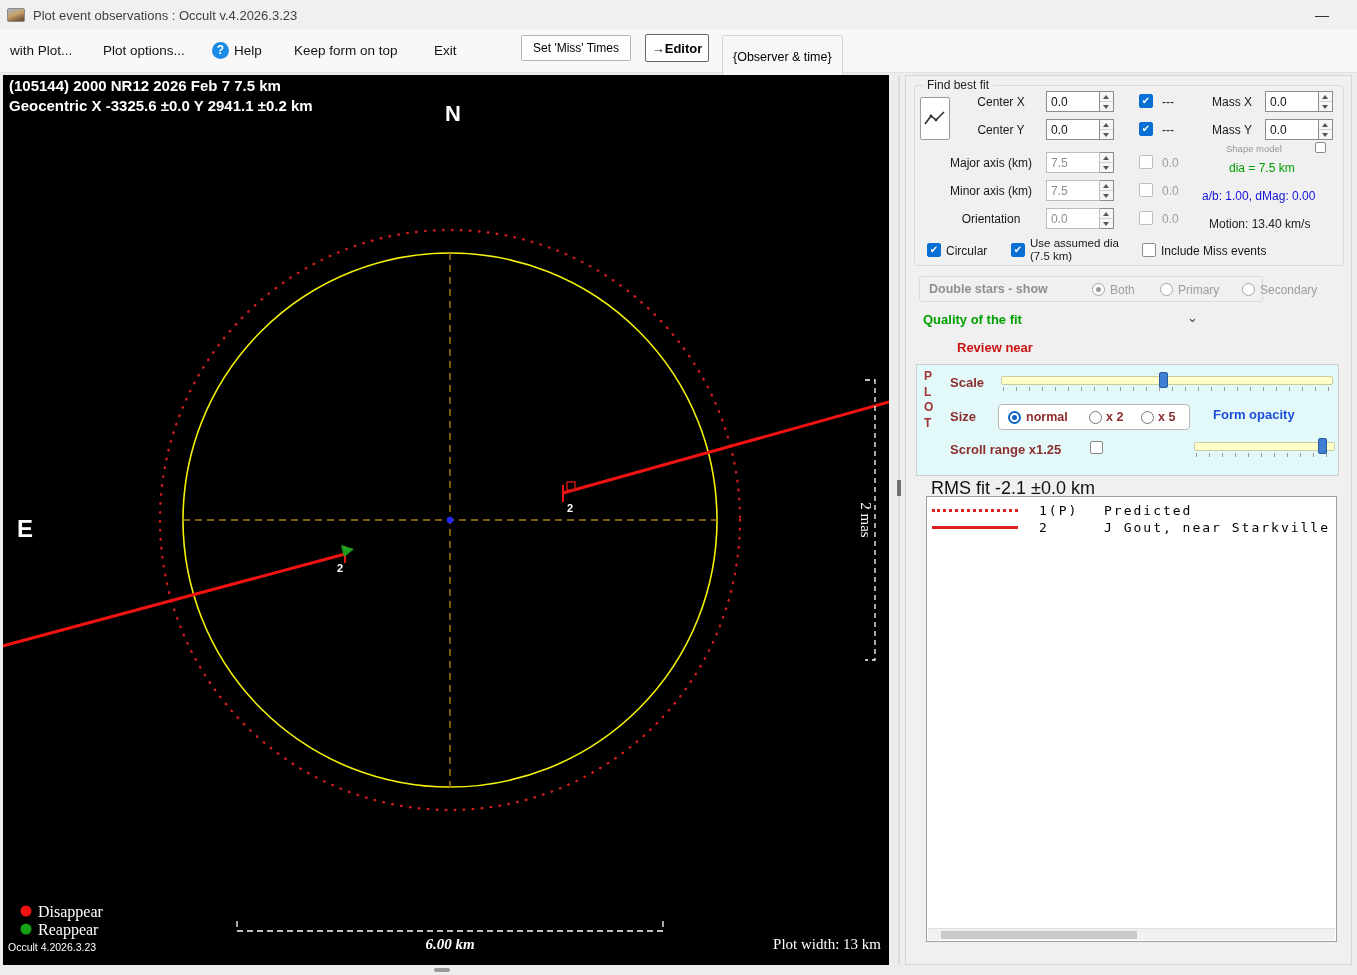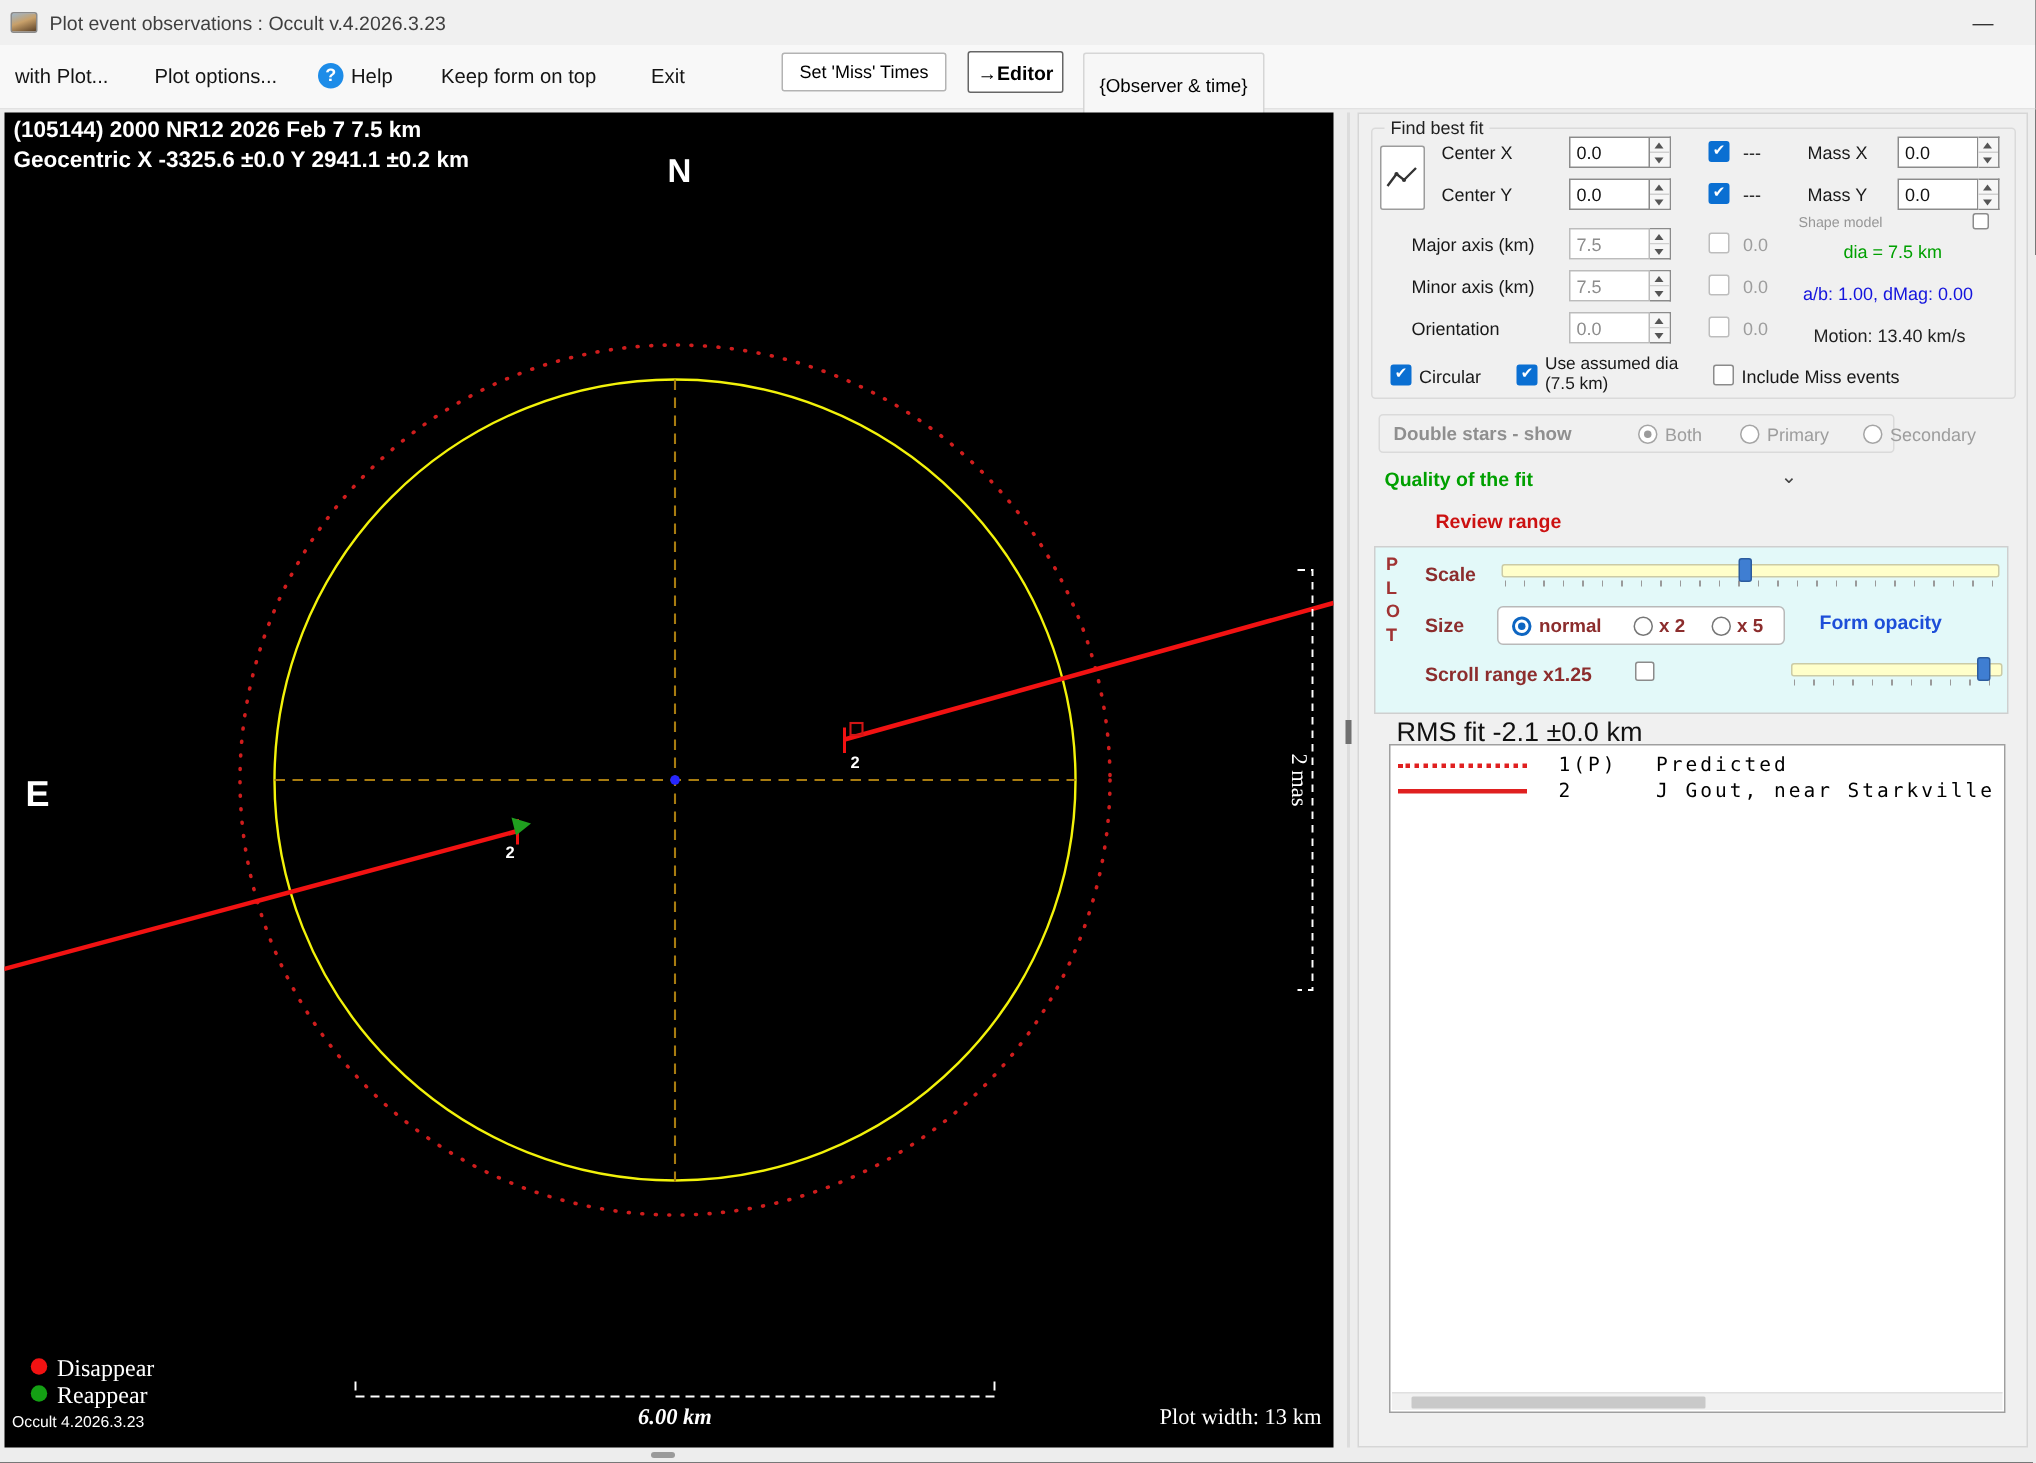--- a/index.html
+++ b/index.html
@@ -20,21 +20,21 @@
 .svg-sans{font-family:"Liberation Sans",sans-serif}
 .svg-serif{font-family:"Liberation Serif",serif}
 #splitter{position:absolute;left:898px;top:75px;width:2px;height:890px;background:#dcdcdc}
 #splitter-grip{position:absolute;left:897px;top:480px;width:4px;height:16px;background:#707070}
 #resize-grip{position:absolute;left:434px;top:968px;width:16px;height:4px;background:#9a9a9a;border-radius:2px}
 
 #right-panel{position:absolute;left:905px;top:75px;width:447px;height:890px;background:#f0f0f0;border:1px solid #d6d6d6}
 .groupbox{position:absolute;border:1px solid #dadada;border-radius:3px}
 .group-title{position:absolute;top:-8px;left:8px;background:#f0f0f0;padding:0 4px;font-size:12px;color:#222;white-space:nowrap}
 .lbl{position:absolute;font-size:12px;color:#181818;white-space:nowrap}
-.r{text-align:left}
+.r{text-align:center}
 .num{position:absolute;width:54px;height:21px;border:1px solid #8b8b8b;background:#fff;font:12px "Liberation Sans",sans-serif;padding:1px 4px;color:#111}
 .num.dis{border-color:#bcbcbc;color:#8d8d8d}
 .spin{position:absolute;width:14px;height:21px;border:1px solid #8b8b8b;border-left:none;background:#f2f2f2;display:flex;flex-direction:column}
 .spin>span{flex:1;position:relative;border-bottom:1px solid #cfcfcf;background:#f6f6f6}
 .spin>span:last-child{border-bottom:none}
 .spin>span::after{content:"";position:absolute;left:3px;border-left:3px solid transparent;border-right:3px solid transparent}
 .spin>span.up::after{top:3px;border-bottom:4px solid #555}
 .spin>span.dn::after{top:3px;border-top:4px solid #555}
 .cb{position:absolute;width:14px;height:14px;border:1px solid #8b8b8b;border-radius:2px;background:#fff;font-size:10px;line-height:12px;text-align:center;color:#fff}
 .cb.checked{background:#0a6fd2;border-color:#0a6fd2}
@@ -223,21 +223,21 @@
     <span class="lbl grey-text" style="left:190px;top:6px">Both</span>
     <span class="radio grey" style="left:240px;top:6px"></span>
     <span class="lbl grey-text" style="left:258px;top:6px">Primary</span>
     <span class="radio grey" style="left:322px;top:6px"></span>
     <span class="lbl grey-text" style="left:340px;top:6px">Secondary</span>
   </div>
 
   <span class="lbl" style="left:17px;top:236px;font-weight:bold;font-size:13px;color:#00a000">Quality of the fit</span>
   <span id="quality-chevron">⌄</span>
 
-  <span class="lbl" style="left:51px;top:264px;font-weight:bold;font-size:13px;color:#cc1111">Review range</span>
+  <span class="lbl" style="left:51px;top:264px;font-weight:bold;font-size:13px;color:#cc1111">Review near</span>
 
   <div id="plot-controls">
     <div id="plot-side-label">PLOT</div>
     <span class="ctl-lbl" style="left:33px;top:10px">Scale</span>
     <div class="slider" style="left:84px;top:7px;width:332px">
       <div class="track"></div>
       <div class="ticks"></div>
       <div class="thumb" style="left:158px"></div>
     </div>
     <span class="ctl-lbl" style="left:33px;top:44px">Size</span>

